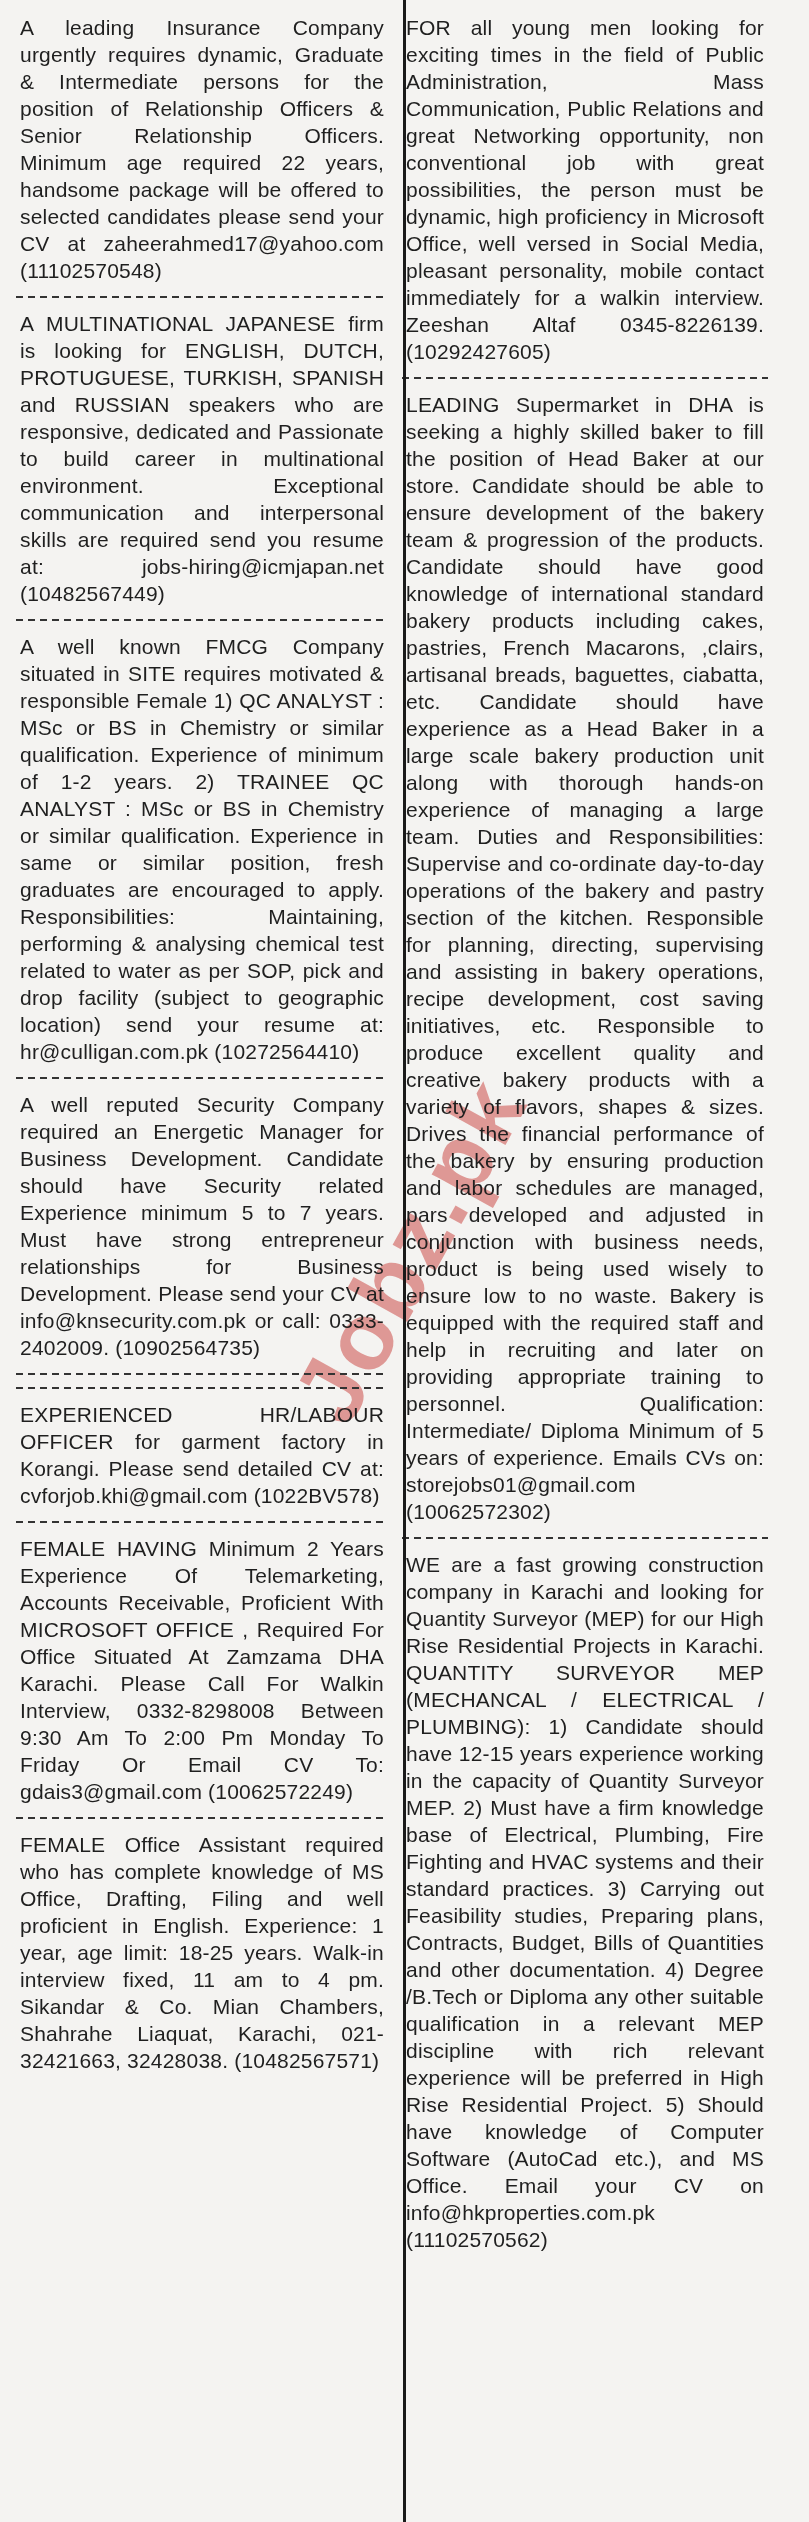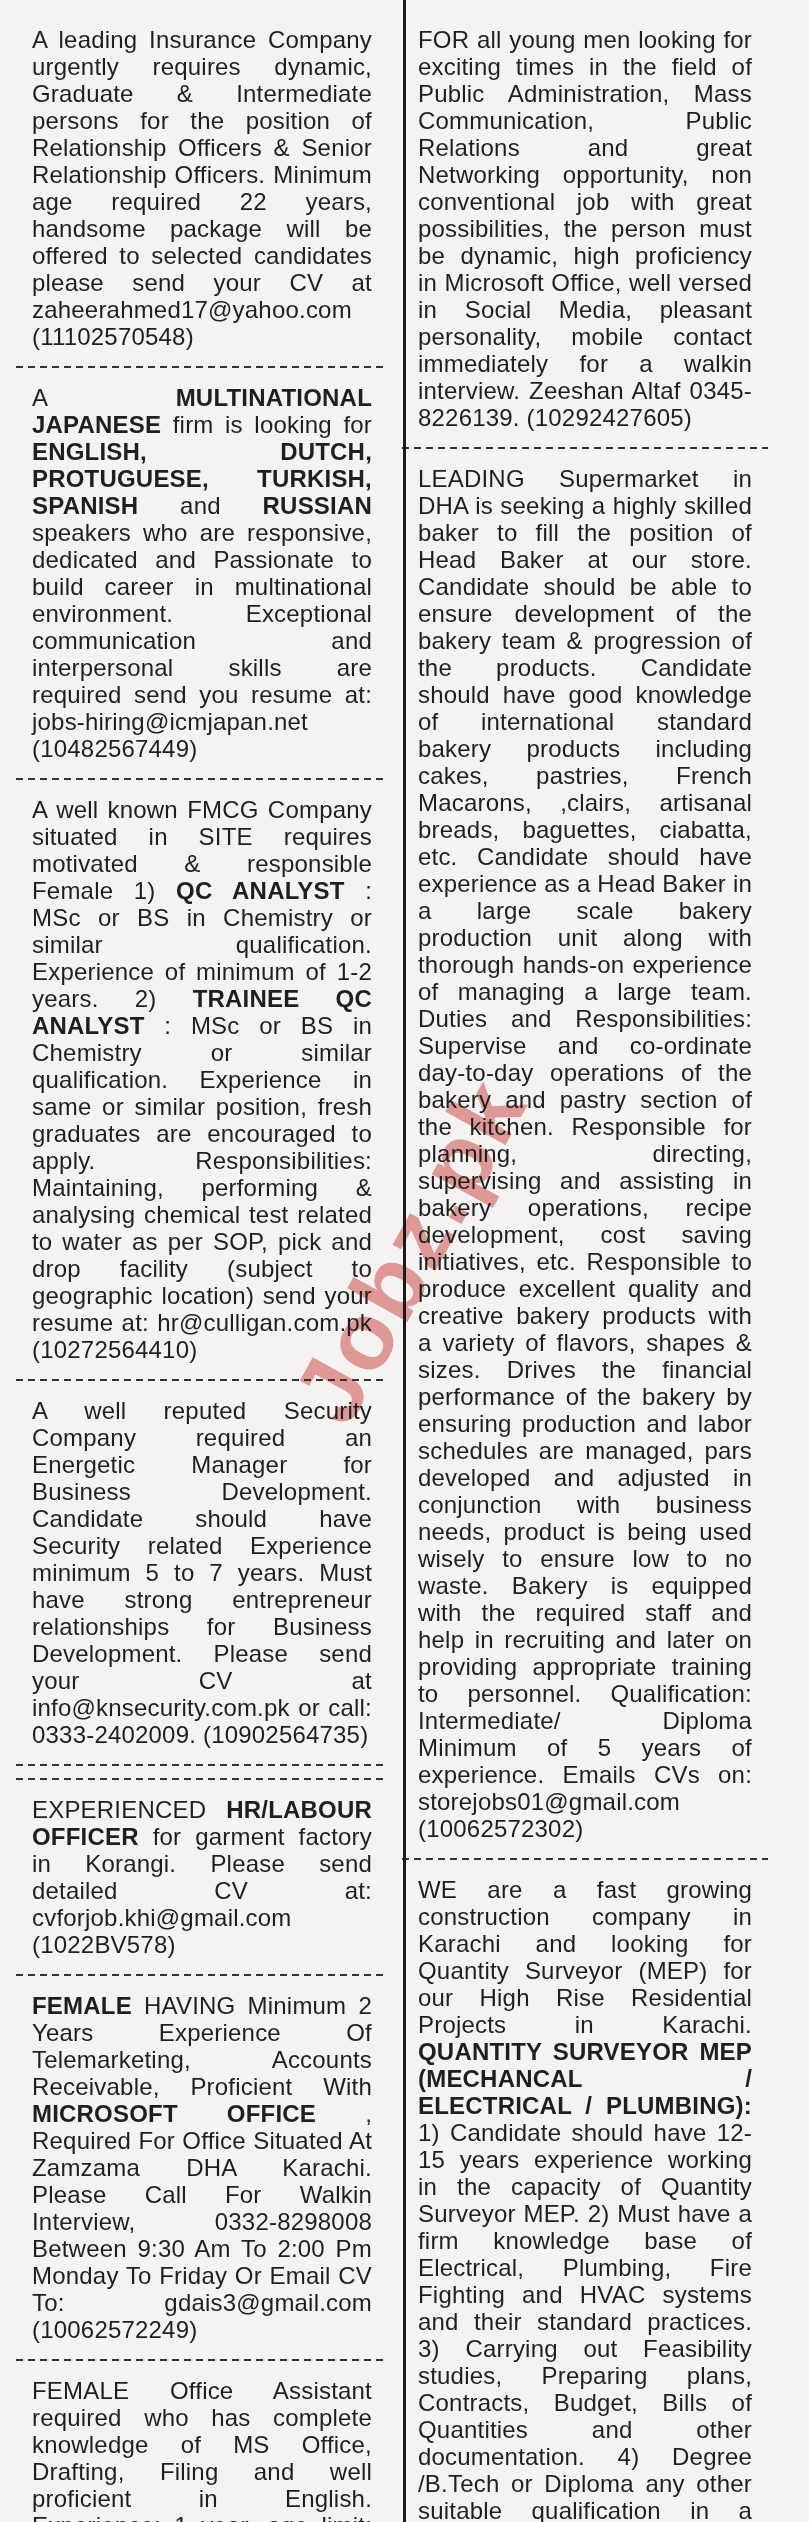--- a/index.html
+++ b/index.html
@@ -42,28 +42,28 @@
     z-index: 2;
   }
   .col {
     position: absolute;
     top: 10px;
     z-index: 1;
   }
   .col-left  { left: 16px;  width: 372px; }
   .col-right { left: 402px; width: 366px; }
   p.ad {
-    margin: 16px;
-    font-size: 24px;
+    margin: 4px;
+    font-size: 21px;
     line-height: 27px;
     text-align: justify;
     letter-spacing: 0.2px;
     overflow-wrap: break-word;
   }
-  p.ad .b { font-weight: 700; }
+  p.ad .b { font-weight: 400; }
   .ad-separator {
     height: 2px;
     margin: 12px 0;
     background: repeating-linear-gradient(90deg, #333 0 7px, transparent 7px 12px);
   }
 </style>
 </head>
 <body>
 
 <div class="sheet">

